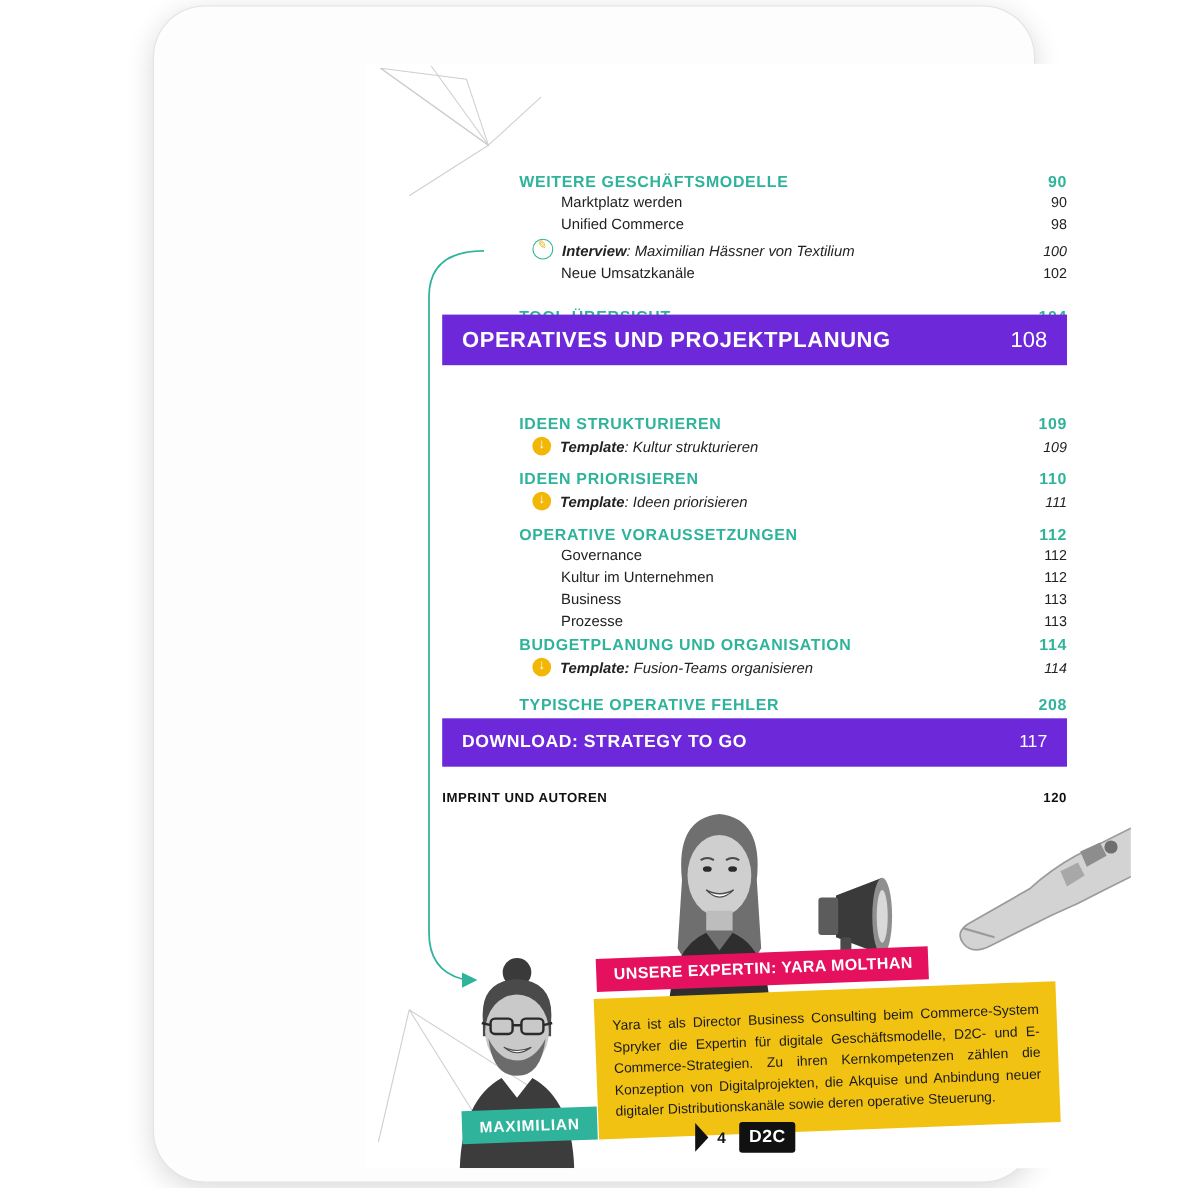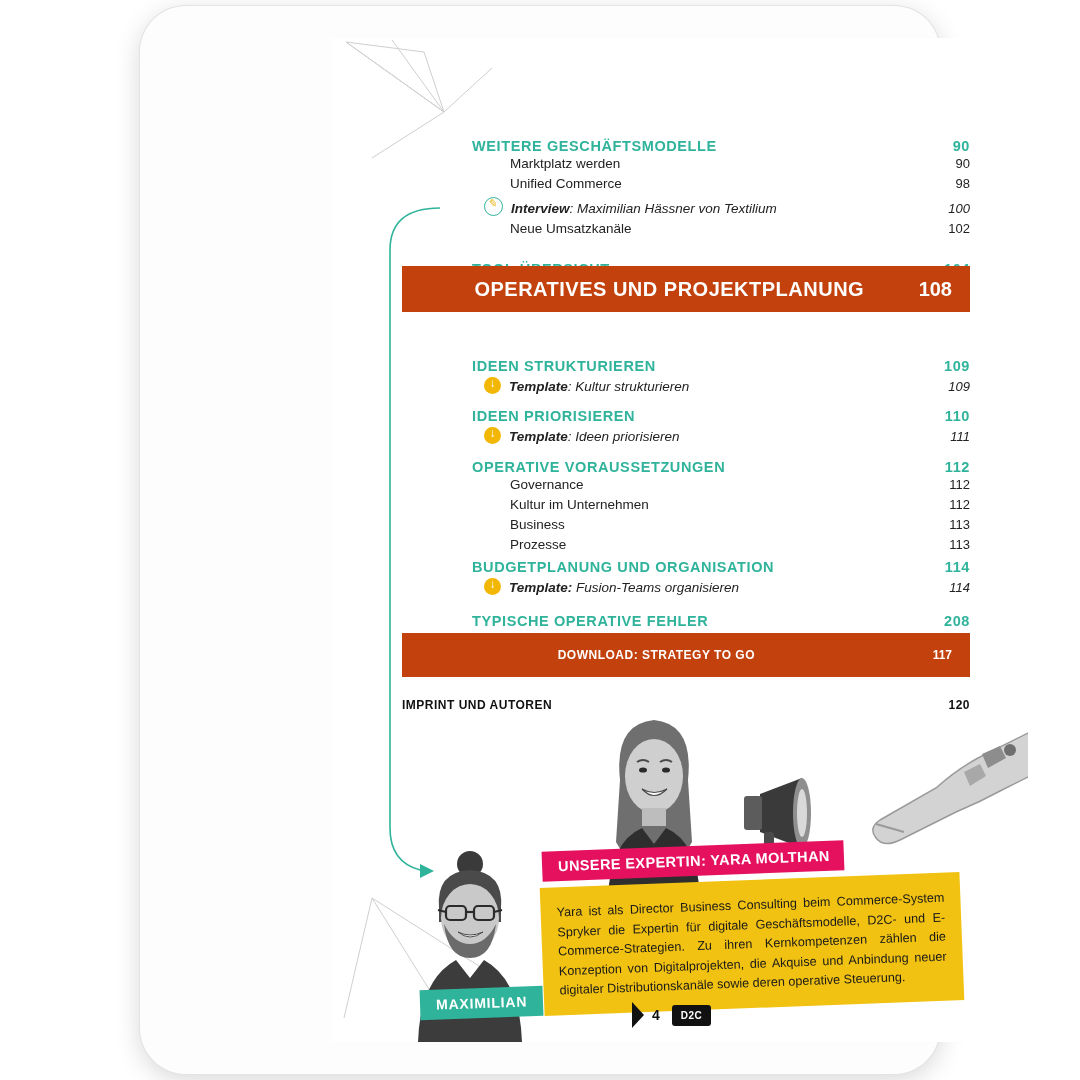--- a/index.html
+++ b/index.html
@@ -21,21 +21,21 @@
     top: 6px;
     width: 800px;
     height: 1068px;
     background: #fdfdfd;
     border-radius: 46px;
     box-shadow: 0 0 0 1px #e3e3e3, 0 6px 26px rgba(0,0,0,0.16);
   }
   #tablet-screen {
     position: absolute;
     left: 192px;
-    top: 32px;
+    top: 52px;
     width: 696px;
     height: 1004px;
     background: #ffffff;
     overflow: hidden;
   }
 
   
   .deco-svg {
     position: absolute;
     left: 0; top: 0;
@@ -106,34 +106,33 @@
     text-align: center;
     font-size: 12px;
     font-weight: bold;
     color: #ffffff;
   }
   .lbl-bold { font-weight: bold; }
 
   
   .bar {
     position: absolute;
-    background: #c2410c;
+    background: #6d28d9;
     color: #ffffff;
     display: flex;
     align-items: center;
     box-sizing: border-box;
     padding: 0 18px;
-    text-align: center;
   }
   .bar .ttl {
     flex: 1;
     font-weight: bold;
     letter-spacing: 0.5px;
   }
-  .bar .pg { font-weight: bold; }
+  .bar .pg { font-weight: normal; }
 
   .black-head {
     position: absolute;
     display: flex;
     align-items: baseline;
     color: #111111;
     font-weight: bold;
     font-size: 12px;
     letter-spacing: 0.5px;
   }
@@ -194,21 +193,21 @@
   #footer .pgnum {
     font-weight: bold;
     font-size: 14px;
     color: #111111;
     margin: 0 12px 0 8px;
   }
   #footer .logo {
     background: #111111;
     color: #ffffff;
     font-weight: bold;
-    font-size: 10px;
+    font-size: 16px;
     letter-spacing: 0.5px;
     padding: 5px 9px;
     border-radius: 3px;
   }
 </style>
 </head>
 <body>
 
 <div id="tablet-frame">
   <div id="tablet-screen">
@@ -330,21 +329,21 @@
         </div>
       </div>
 
       <div class="toc-block" style="left:140px; top:575px; width:498px;">
         <div class="group-head">
           <span class="ttl">TYPISCHE OPERATIVE FEHLER</span>
           <span class="pg">208</span>
         </div>
       </div>
 
-      <div class="bar" style="left:70px; top:595px; width:568px; height:44px; font-size:12px;gap:40px;">
+      <div class="bar" style="left:70px; top:595px; width:568px; height:44px; font-size:16px;gap:40px;">
         <span class="ttl">DOWNLOAD: STRATEGY TO GO</span>
         <span class="pg">117</span>
       </div>
 
       <div class="black-head" style="left:70px; top:660px; width:568px;">
         <span class="ttl">IMPRINT UND AUTOREN</span>
         <span>120</span>
       </div>
 
       <div class="photo" style="left:258px; top:672px; width:128px; height:188px;">

